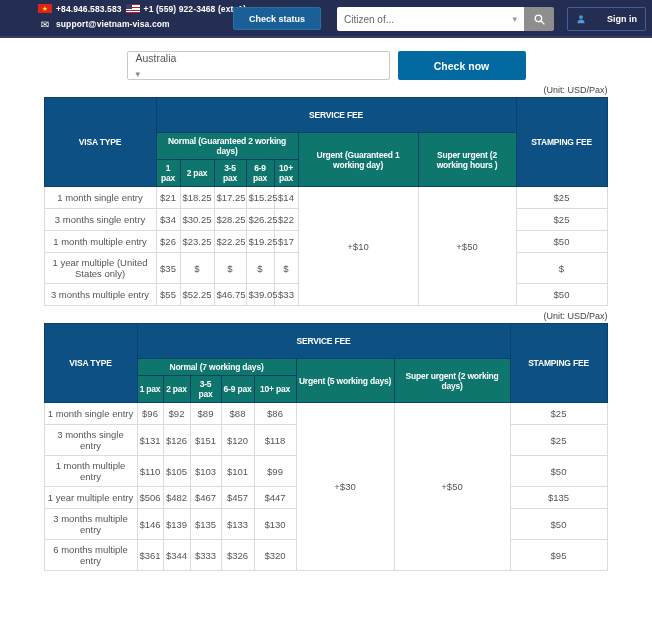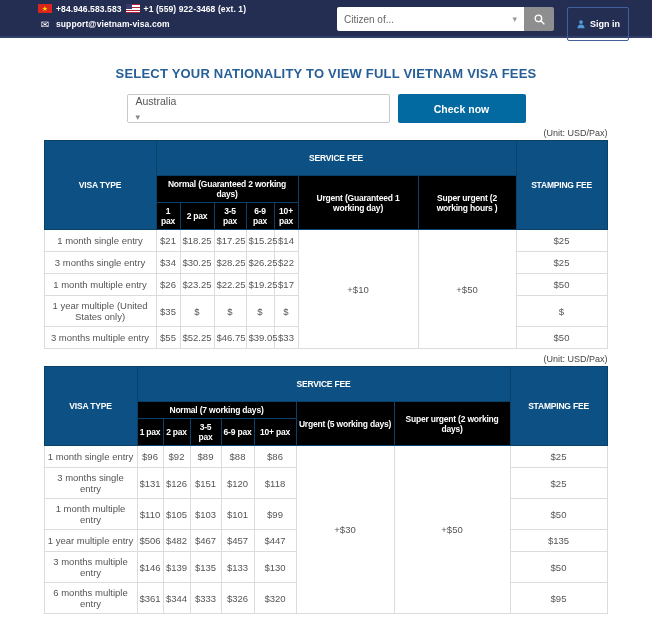--- a/index.html
+++ b/index.html
@@ -34,24 +34,24 @@
     padding: 0 7px; cursor: pointer;
   }
   .citizen-select .value { color: #666; font-size: 10px; }
   .citizen-select .caret { color: #999; font-size: 9px; }
   .search-btn {
     width: 30px; height: 24px; background: #8e8e8e; border: none; border-radius: 0 2px 2px 0;
     display: flex; align-items: center; justify-content: center; cursor: pointer;
   }
 
   .signin {
-    position: absolute; left: 567px; top: 7px; height: 34px; padding: 0 8px;
+    position: absolute; left: 567px; top: 7px; height: 24px; padding: 0 8px;
     background: transparent; border: 1px solid #41609c; border-radius: 2px;
     color: #fff; font-size: 9px; font-weight: bold; font-family: inherit;
-    display: flex; align-items: center; gap: 4px; cursor: pointer;
+    display: flex; align-items: center; gap: 21px; cursor: pointer;
   }
 
   
   .container { width: 565px; margin: 0 auto; }
 
   .select-heading {
     margin-top: 28px; text-align: center; color: #265f97;
     font-size: 13px; font-weight: bold; letter-spacing: .2px;
   }
   .controls { margin-top: 13px; display: flex; justify-content: center; gap: 8px; }
@@ -71,21 +71,21 @@
     font-size: 17px; font-weight: bold; letter-spacing: -0.2px;
   }
   .unit { text-align: right; font-size: 9px; color: #444; margin: 5px 1px 2px 0; }
 
   table { width: 563px; border-collapse: collapse; table-layout: fixed; }
   thead th {
     color: #fff; font-size: 8.5px; font-weight: bold; letter-spacing: -0.2px;
     text-align: center; padding: 3px 2px; border: 1px solid #0a4168;
   }
   thead th.dark  { background: #0d5184; }
-  thead th.light { background: #000000; }
+  thead th.light { background: #0f766e; }
   thead tr.service-row th { padding: 2px; height: 35px; }
   tbody td {
     font-size: 9.5px; color: #555; text-align: center; background: #fff;
     padding: 4px 2px; border: 1px solid #dcdcdc; height: 22px; vertical-align: middle;
   }
   td.surcharge { font-size: 9.5px; color: #555; margin-top: 15px; }
 </style>
 </head>
 <body>
 
@@ -100,20 +100,21 @@
           <span class="canton"></span>
         </span>
       <a href="#">+1 (559) 922-3468 (ext. 1)</a>
     </div>
     <div class="contact-row">
       <span class="envelope">✉</span>
       <a href="#">support@vietnam-visa.com</a>
     </div>
   </div>
 
+  <button class="check-status">Check status</button>
 
   <div class="citizen-group">
     <div class="citizen-select">
       <span class="value">Citizen of...</span>
       <span class="caret">▾</span>
     </div>
     <button class="search-btn">
       <span style="display:flex;">
         <svg width="13" height="13" viewBox="0 0 24 24">
             <circle cx="10" cy="10" r="6" fill="none" stroke="#ffffff" stroke-width="2.6"></circle>
@@ -129,21 +130,20 @@
           <circle cx="12" cy="7" r="4.5"></circle>
           <path d="M12 13c-5.5 0-8.5 3.4-8.5 9h17c0-5.6-3-9-8.5-9z"></path>
         </svg>
     </span>
     <span>Sign in</span>
   </button>
 </div>
 
 <div class="container">
 
-  <div class="select-heading">SELECT YOUR NATIONALITY TO VIEW FULL VIETNAM VISA FEES</div>
 
   <div class="controls">
     <div class="nationality-select">
       <span class="value">Australia</span>
       <span class="caret">▾</span>
     </div>
     <button class="check-now">Check now</button>
   </div>
 
   <div class="unit">(Unit: USD/Pax)</div>

